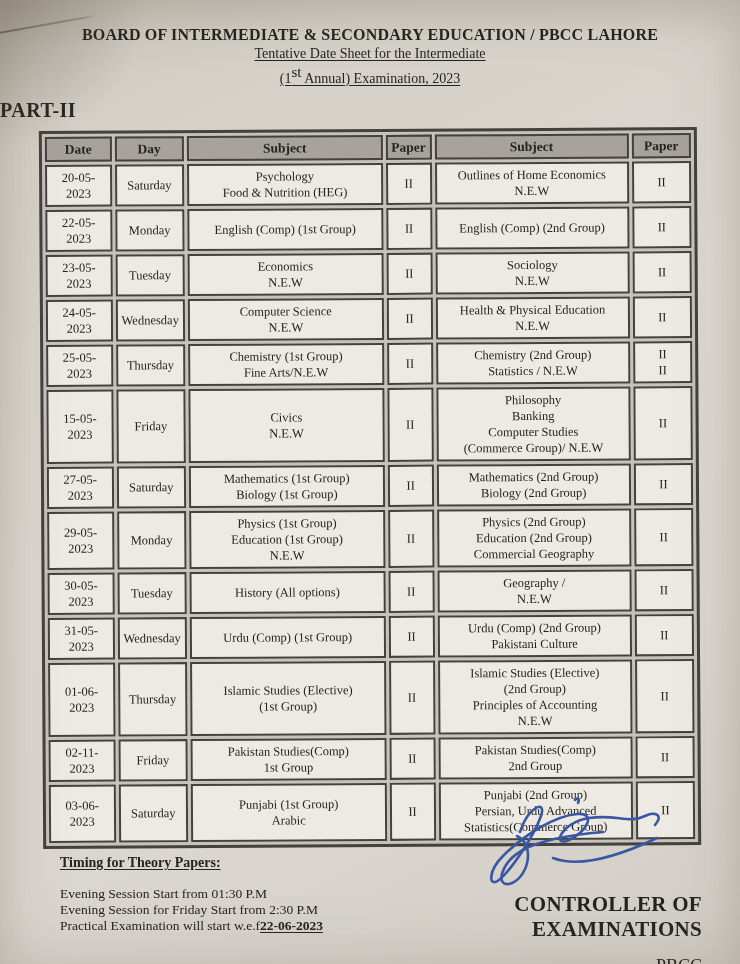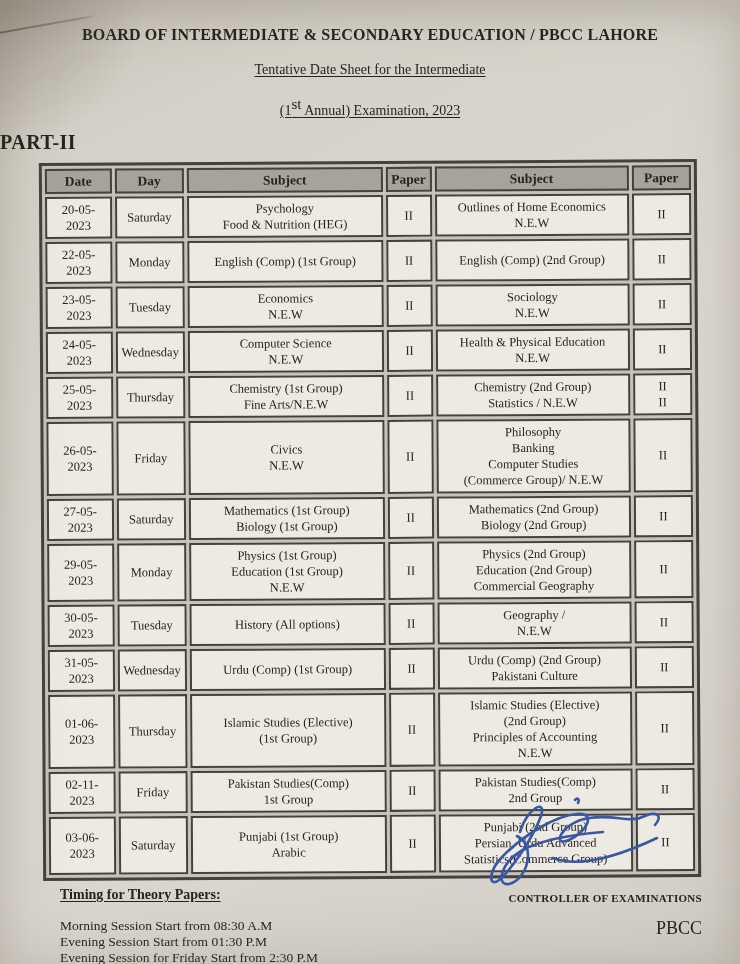--- a/index.html
+++ b/index.html
@@ -18,21 +18,21 @@
     box-shadow:inset 0 0 70px rgba(88,78,60,.20), inset 0 18px 30px rgba(88,78,60,.10);
   }
   .corner-shade{position:absolute;left:0;top:0;width:170px;height:150px;
     background:radial-gradient(circle at 0 0, rgba(96,88,74,.38), rgba(96,88,74,0) 65%);}
   .pen-mark{position:absolute;left:-2px;top:32px;width:100px;height:2px;border-radius:2px;
     background:linear-gradient(to right,#6f6758,#9b9384 85%,rgba(155,147,132,0));
     transform:rotate(-10deg);transform-origin:left center;}
   
   .header{padding-top:26px;text-align:center;}
   .board-title{font-size:16px;font-weight:bold;letter-spacing:.2px;}
-  .sub{font-size:14px;margin-top:18px;}
+  .sub{font-size:14px;margin-top:2px;}
   .sub .u{text-decoration:underline;text-underline-offset:2px;}
   sup{font-size:15px;}
   .part-title{text-align:left;font-size:20px;font-weight:bold;letter-spacing:.5px;margin-top:12px;}
   
   table{
     width:658px;margin:7px auto 0 auto;
     border-collapse:separate;border-spacing:3px;
     border:3px solid var(--border);
     background:#c7c3bb;
     transform:rotate(-.35deg);
@@ -50,21 +50,21 @@
   col.c-p1{width:46px;} col.c-sub2{width:198px;} col.c-p2{width:60px;}
   
   .notes{margin:8px 0 0 60px;font-size:13.5px;}
   .note-heading{font-weight:bold;text-decoration:underline;text-underline-offset:2px;font-size:14px;}
   .theory-lines{margin-top:15px;}
   .theory-lines div, .practical-note{line-height:1.18;}
   .practical-note .date{font-weight:bold;text-decoration:underline;text-underline-offset:2px;margin-left:0;}
   
   .signature-block{position:absolute;right:38px;top:794px;width:320px;text-align:right;}
   .signature-svg{display:block;margin:0 30px 2px auto;}
-  .controller-title{font-size:11px;font-weight:bold;letter-spacing:.3px;}
+  .controller-title{font-size:21px;font-weight:bold;letter-spacing:.3px;}
   .org{font-size:18px;font-weight:normal;margin-top:14px;}
 </style>
 </head>
 <body>
 
 <div class="page">
   <div class="corner-shade"></div>
   <div class="pen-mark"></div>
 
   <div class="header">
@@ -138,21 +138,21 @@
           <td>Thursday</td>
           <td>Chemistry  (1st Group)
 Fine Arts/N.E.W</td>
           <td>II</td>
           <td>Chemistry  (2nd  Group)
 Statistics /  N.E.W</td>
           <td>II
 II</td>
         </tr>
         <tr>
-          <td>26-05-2023</td>
+          <td>15-05-2023</td>
           <td>Friday</td>
           <td>Civics
 N.E.W</td>
           <td>II</td>
           <td>Philosophy
 Banking
 Computer Studies
 (Commerce Group)/ N.E.W</td>
           <td>II</td>
         </tr>
@@ -228,21 +228,20 @@
 Persian, Urdu Advanced
 Statistics(Commerce Group)</td>
           <td>II</td>
         </tr>
       </tbody>
   </table>
 
   <div class="notes">
     <div class="note-heading">Timing for Theory Papers:</div>
     <div class="theory-lines">
-      <div>Morning Session Start from 08:30 A.M</div>
       <div>Evening Session Start from 01:30 P.M</div>
       <div>Evening Session for Friday Start from 2:30 P.M</div>
     </div>
     <div class="practical-note">
       <span>Practical Examination will start w.e.f</span><span class="date">22-06-2023</span>
     </div>
 
   </div>
 
   <div class="signature-block">

